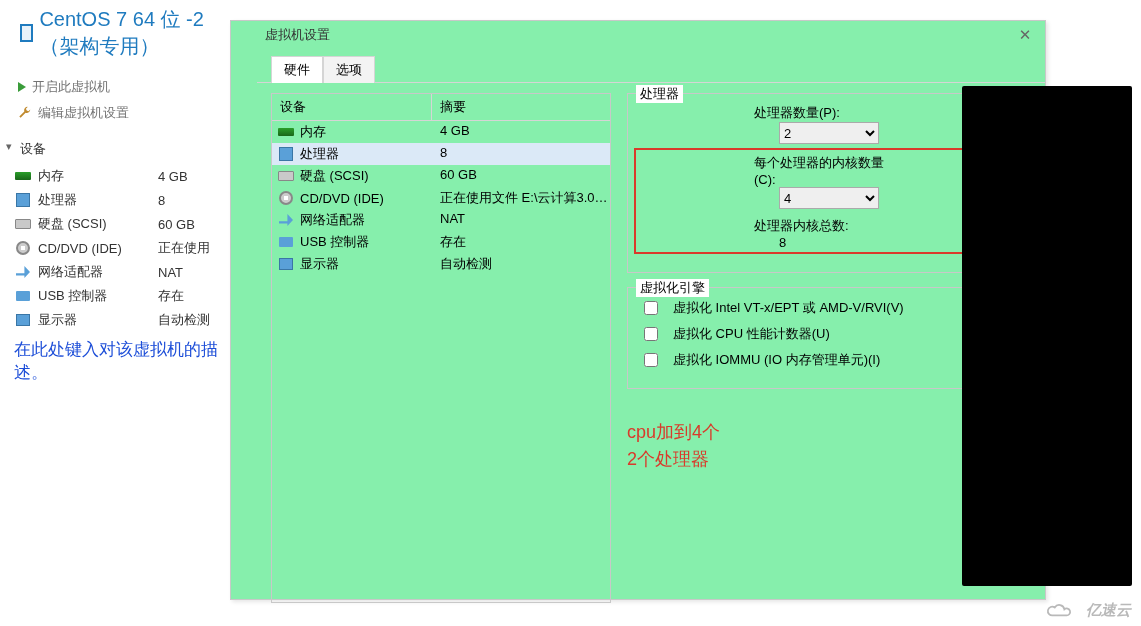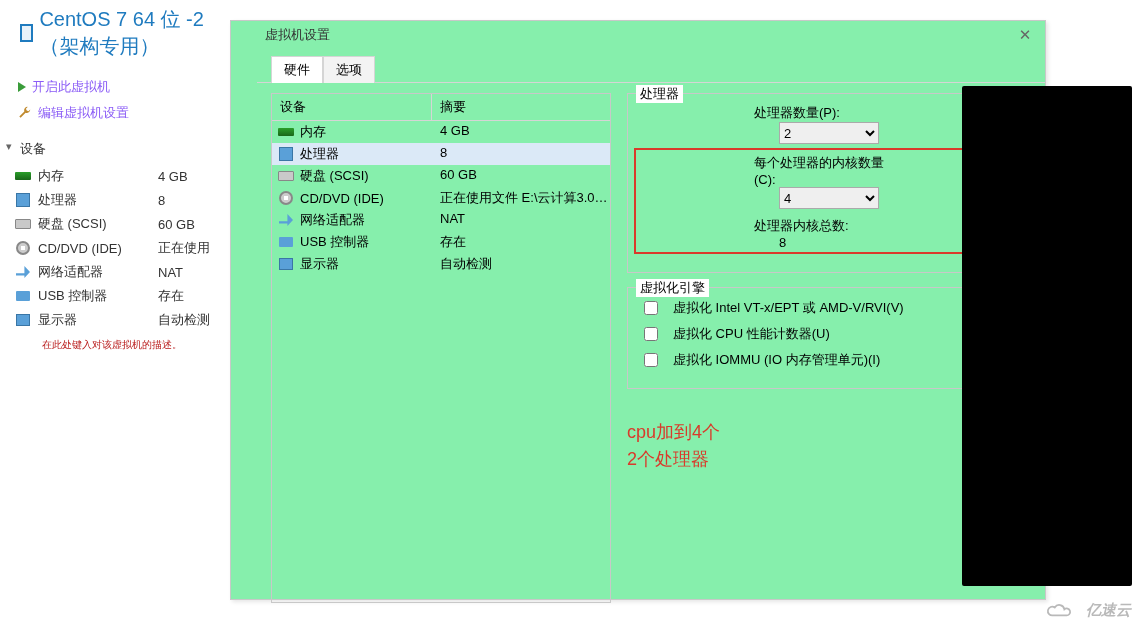--- a/index.html
+++ b/index.html
@@ -2,31 +2,31 @@
 <html><head>
 <meta charset="utf-8">
 <style>
   * { box-sizing: border-box; font-family: "Microsoft YaHei", "Segoe UI", sans-serif; }
   body { margin: 0; width: 1141px; height: 626px; background: #fff; overflow: hidden; position: relative; }
 
   
   .vm-panel { position: absolute; left: 0; top: 0; width: 230px; }
   .vm-title-row { display: flex; align-items: center; gap: 6px; padding-left: 20px; margin-top: 6px; color: #1f7bbf; font-size: 20px; }
   .vm-links { padding-left: 18px; margin-top: 18px; }
-  .vm-links .link { display: flex; align-items: center; gap: 6px; color: #8b5cf6; font-size: 13px; margin-bottom: 8px; cursor: pointer; text-decoration: none; }
+  .vm-links .link { display: flex; align-items: center; gap: 6px; color: #737373; font-size: 13px; margin-bottom: 8px; cursor: pointer; text-decoration: none; }
   .vm-links .link .tri { width: 0; height: 0; border-left: 8px solid #3a9c3a; border-top: 5px solid transparent; border-bottom: 5px solid transparent; }
   .vm-links .link .wrench { width: 14px; height: 14px; }
   .section-head { position: relative; font-size: 13px; color: #333; padding: 4px 0 4px 20px; }
   .section-head::before { content: "▾"; position: absolute; left: 6px; color: #666; font-size: 11px; }
   .dev-list { padding: 2px 0 0 0; }
   .dev-row { display: flex; align-items: center; font-size: 13px; color: #333; padding: 3px 0 3px 14px; }
   .dev-row .di { width: 18px; height: 14px; display: inline-flex; align-items: center; justify-content: center; margin-right: 6px; }
   .dev-row .name { width: 120px; }
   .dev-row .val  { color: #333; }
-  .desc { padding: 6px 0 0 14px; font-size: 10px; color: #b91c1c; margin-left: 28px; }
+  .desc { padding: 6px 0 0 14px; font-size: 17px; color: #1d4ed8; }
 
   
   .dialog { position: absolute; left: 230px; top: 20px; width: 816px; height: 580px; background: #86efac; border: 1px solid #c8c8c8; box-shadow: 2px 2px 4px rgba(0,0,0,.1); padding-left: 26px; }
   .dlg-titlebar { display: flex; align-items: center; justify-content: space-between; height: 28px; padding: 0 8px; font-size: 13px; color: #333; }
   .dlg-close { width: 24px; text-align: center; color: #666; cursor: pointer; font-size: 15px; }
   .tabs { display: flex; padding-left: 14px; margin-top: 6px; border-bottom: 1px solid #d5d5d5; font-size: 13px; }
   .tab { padding: 4px 12px; border: 1px solid #d5d5d5; border-bottom: none; background: #fff; cursor: pointer; position: relative; top: 1px; }
   .tab.inactive { background: #f3f3f3; }
   .dlg-body { display: flex; padding: 10px 14px; gap: 16px; }
 

